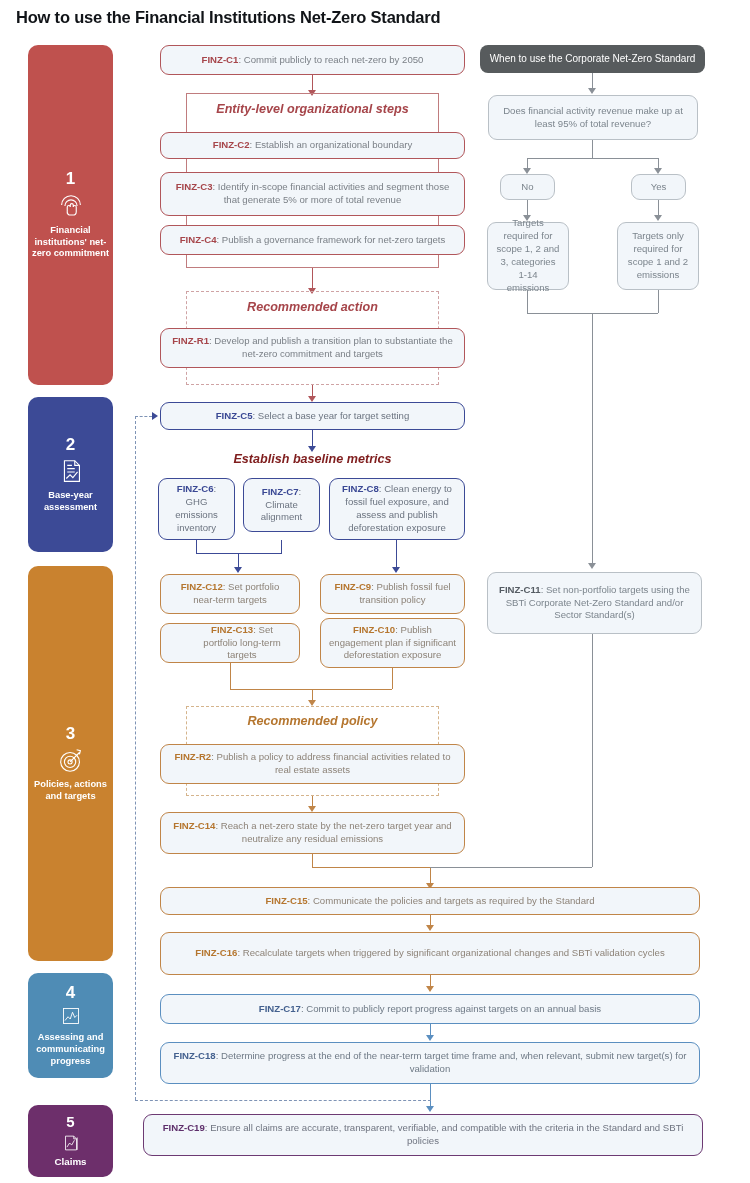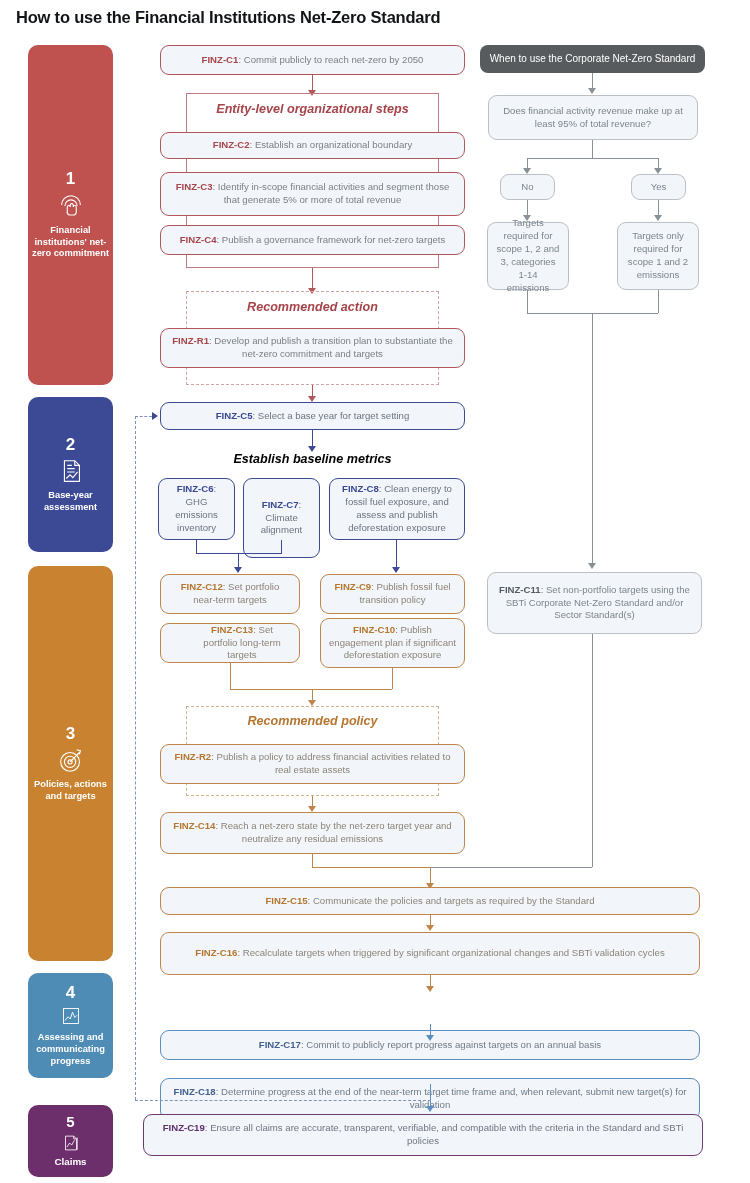--- a/index.html
+++ b/index.html
@@ -39,21 +39,21 @@
     font-size:9.6px;line-height:1.35;
     padding:4px 8px;
   }
   .node b{font-weight:bold;}
   .node.red{border:1.3px solid #b1565a;color:#7b8087;}
   .node.red b{color:#a6454a;}
   .node.blue{border:1.3px solid #3c4a96;color:#6c7480;}
   .node.blue b{color:#3a4894;}
   .node.orange{border:1.3px solid #c08548;color:#8d8378;align-items:center;}
   .node.orange b{color:#b5762f;}
-  .node.lblue{border:1.3px solid #5b8fc0;color:#6f7a86;margin-top:36px;}
+  .node.lblue{border:1.3px solid #5b8fc0;color:#6f7a86;}
   .node.lblue b{color:#44618f;}
   .node.purple{border:1.3px solid #6d3a73;color:#6f7480;}
   .node.purple b{color:#5e2f6b;}
   .node.grey{border:1.2px solid #b9c0c6;color:#7c858d;}
   .node.grey b{color:#555c63;}
   .node.dark{
     background:#575b5d;border:none;color:#ffffff;font-size:10px;
     border-radius:8px;
   }
 
@@ -61,21 +61,21 @@
   .frame{position:absolute;box-sizing:border-box;background:transparent;}
   .frame.solid-red{border:1px solid #c07c7e;}
   .frame.dash-red{border:1px dashed #cfa3a4;}
   .frame.dash-orange{border:1px dashed #d5b48c;}
 
   .grouplabel{
     position:absolute;text-align:center;
     font-style:italic;font-weight:bold;font-size:12.6px;
   }
   .grouplabel.red{color:#a6454a;}
-  .grouplabel.blue{color:#000000;}
+  .grouplabel.blue{color:#7f1d1d;}
   .grouplabel.orange{color:#b5762f;}
 
   
   .ln{position:absolute;}
   .vl{width:0;border-left-width:1.4px;border-left-style:solid;}
   .hl{height:0;border-top-width:1.4px;border-top-style:solid;}
   .c-red{border-color:#b1565a;}
   .c-blue{border-color:#3c4a96;}
   .c-orange{border-color:#c08548;}
   .c-lblue{border-color:#5b8fc0;}
@@ -191,21 +191,21 @@
   </div>
 
   <div class="ln vl c-blue" style="left:312px;top:430px;height:18px;"></div>
   <div class="arw a-blue" style="left:308px;top:446px;"></div>
 
   <div class="grouplabel blue" style="left:160px;top:452px;width:305px;">Establish baseline metrics</div>
 
   <div class="node blue" style="left:158px;top:478px;width:77px;height:62px;">
     <span><b>FINZ-C6</b><span>: GHG emissions inventory</span></span>
   </div>
-  <div class="node blue" style="left:243px;top:478px;width:77px;height:80px;">
+  <div class="node blue" style="left:243px;top:478px;width:77px;height:54px;">
     <span><b>FINZ-C7</b><span>: Climate alignment</span></span>
   </div>
   <div class="node blue" style="left:329px;top:478px;width:136px;height:62px;">
     <span><b>FINZ-C8</b><span>: Clean energy to fossil fuel exposure, and assess and publish deforestation exposure</span></span>
   </div>
 
   <div class="ln vl c-blue" style="left:196px;top:540px;height:13px;"></div>
   <div class="ln vl c-blue" style="left:281px;top:540px;height:13px;"></div>
   <div class="ln hl c-blue" style="left:196px;top:553px;width:86px;"></div>
   <div class="ln vl c-blue" style="left:238px;top:553px;height:16px;"></div>

